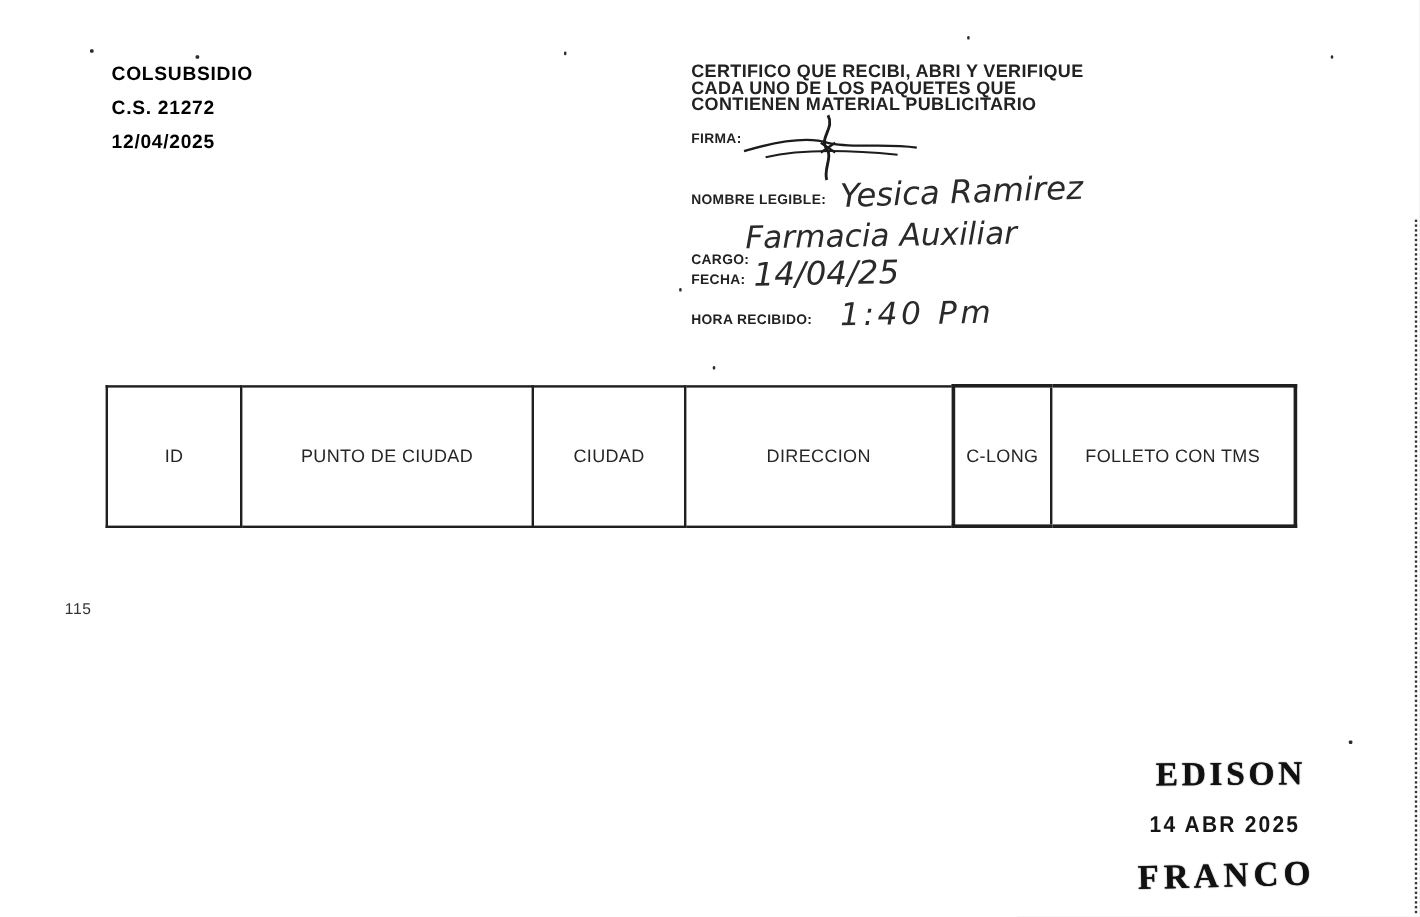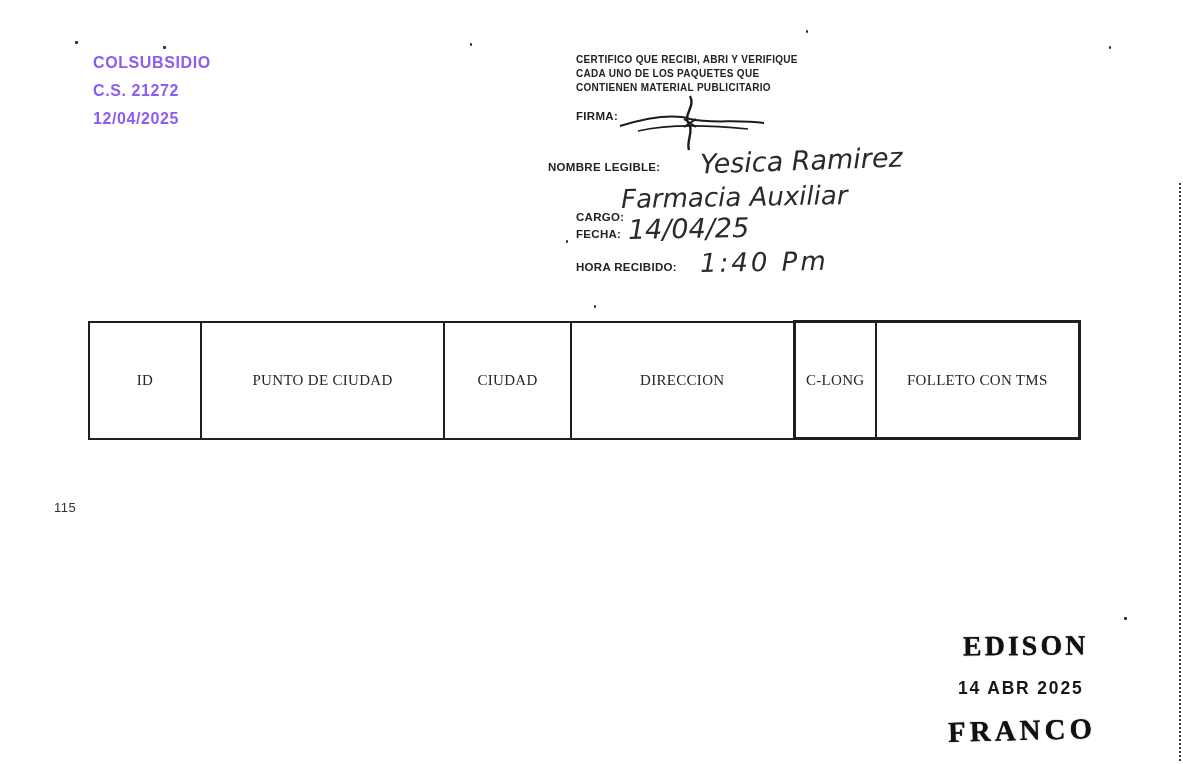--- a/index.html
+++ b/index.html
@@ -2,36 +2,36 @@
 <html><head>
 <meta charset="utf-8">
 <style>
   html,body{margin:0;padding:0;background:#e8e8e8;}
   .page{
     position:relative;width:1183px;height:764px;background:#ffffff;
     overflow:hidden;font-family:"Liberation Sans",sans-serif;color:#1b1b1b;
   }
   
   .hdr-left{position:absolute;left:93px;top:49px;font-size:16px;font-weight:bold;
-    letter-spacing:.6px;line-height:28px;color:#8b5cf6;}
+    letter-spacing:.6px;line-height:28px;color:#000000;}
   
-  .cert{position:absolute;left:576px;top:53px;font-size:10px;font-weight:bold;
+  .cert{position:absolute;left:576px;top:53px;font-size:15px;font-weight:bold;
     letter-spacing:.3px;line-height:14px;color:#222;}
   .field-label{position:absolute;font-size:11.5px;font-weight:bold;letter-spacing:.3px;color:#222;}
   .hand{
     position:absolute;font-family:"DejaVu Sans",sans-serif;font-style:italic;
     color:#2a2a2a;white-space:nowrap;
   }
   .sig-svg{position:absolute;left:612px;top:93px;}
   
   .grid{position:absolute;left:88px;top:320px;border-collapse:collapse;table-layout:fixed;}
   .grid th,.grid td{
     border:2px solid #1f1f1f;text-align:center;vertical-align:middle;
     font-size:15px;color:#262626;font-weight:normal;padding:0;
-    font-family:Liberation Serif, serif;letter-spacing:.3px;
+    font-family:Liberation Sans, sans-serif;letter-spacing:.3px;
   }
   .grid tr.h th{height:114px;}
   .grid tr.d td{height:136px;}
   .sec{border-top-width:3px !important;border-bottom-width:3px !important;}
   .sec-l{border-left-width:3px !important;margin-left:24px;}
   .sec-r{border-right-width:3px !important;}
   .row-index{position:absolute;left:54px;top:500px;font-size:13px;color:#333;letter-spacing:.5px;}
   
   .stamp-name{position:absolute;font-family:"Liberation Serif",serif;font-weight:bold;
     color:#111;white-space:nowrap;}
@@ -65,21 +65,21 @@
   </div>
 
   <div class="field-label" style="left:576px;top:110px;">FIRMA:</div>
   <svg class="sig-svg" width="160" height="60" viewBox="0 0 160 60">
     <path d="M78,3 C84,14 70,22 77,31 C82,38 74,48 77,57" fill="none" stroke="#1c1c1c" stroke-width="2.4"></path>
     <path d="M8,33 C38,24 62,21 78,26 C98,31 124,26 152,30" fill="none" stroke="#1c1c1c" stroke-width="2"></path>
     <path d="M26,38 C56,31 96,32 136,36" fill="none" stroke="#1c1c1c" stroke-width="1.6"></path>
     <path d="M72,26 L84,34 M84,26 L72,34" fill="none" stroke="#1c1c1c" stroke-width="2"></path>
   </svg>
 
-  <div class="field-label" style="left:548px;top:161px;">NOMBRE LEGIBLE:</div>
+  <div class="field-label" style="left:576px;top:161px;">NOMBRE LEGIBLE:</div>
   <div class="hand" style="left:700px;top:145px;font-size:27px;transform:rotate(-2deg);">Yesica Ramirez</div>
 
   <div class="field-label" style="left:576px;top:196px;margin-top:15px;">CARGO:</div>
   <div class="hand" style="left:621px;top:182px;font-size:26px;transform:rotate(-1deg);">Farmacia Auxiliar</div>
 
   <div class="field-label" style="left:576px;top:228px;">FECHA:</div>
   <div class="hand" style="left:628px;top:213px;font-size:27px;transform:rotate(-1deg);">14/04/25</div>
 
   <div class="field-label" style="left:576px;top:261px;">HORA RECIBIDO:</div>
   <div class="hand" style="left:700px;top:247px;font-size:26px;letter-spacing:3px;transform:rotate(-1deg);">1:40 Pm</div>

